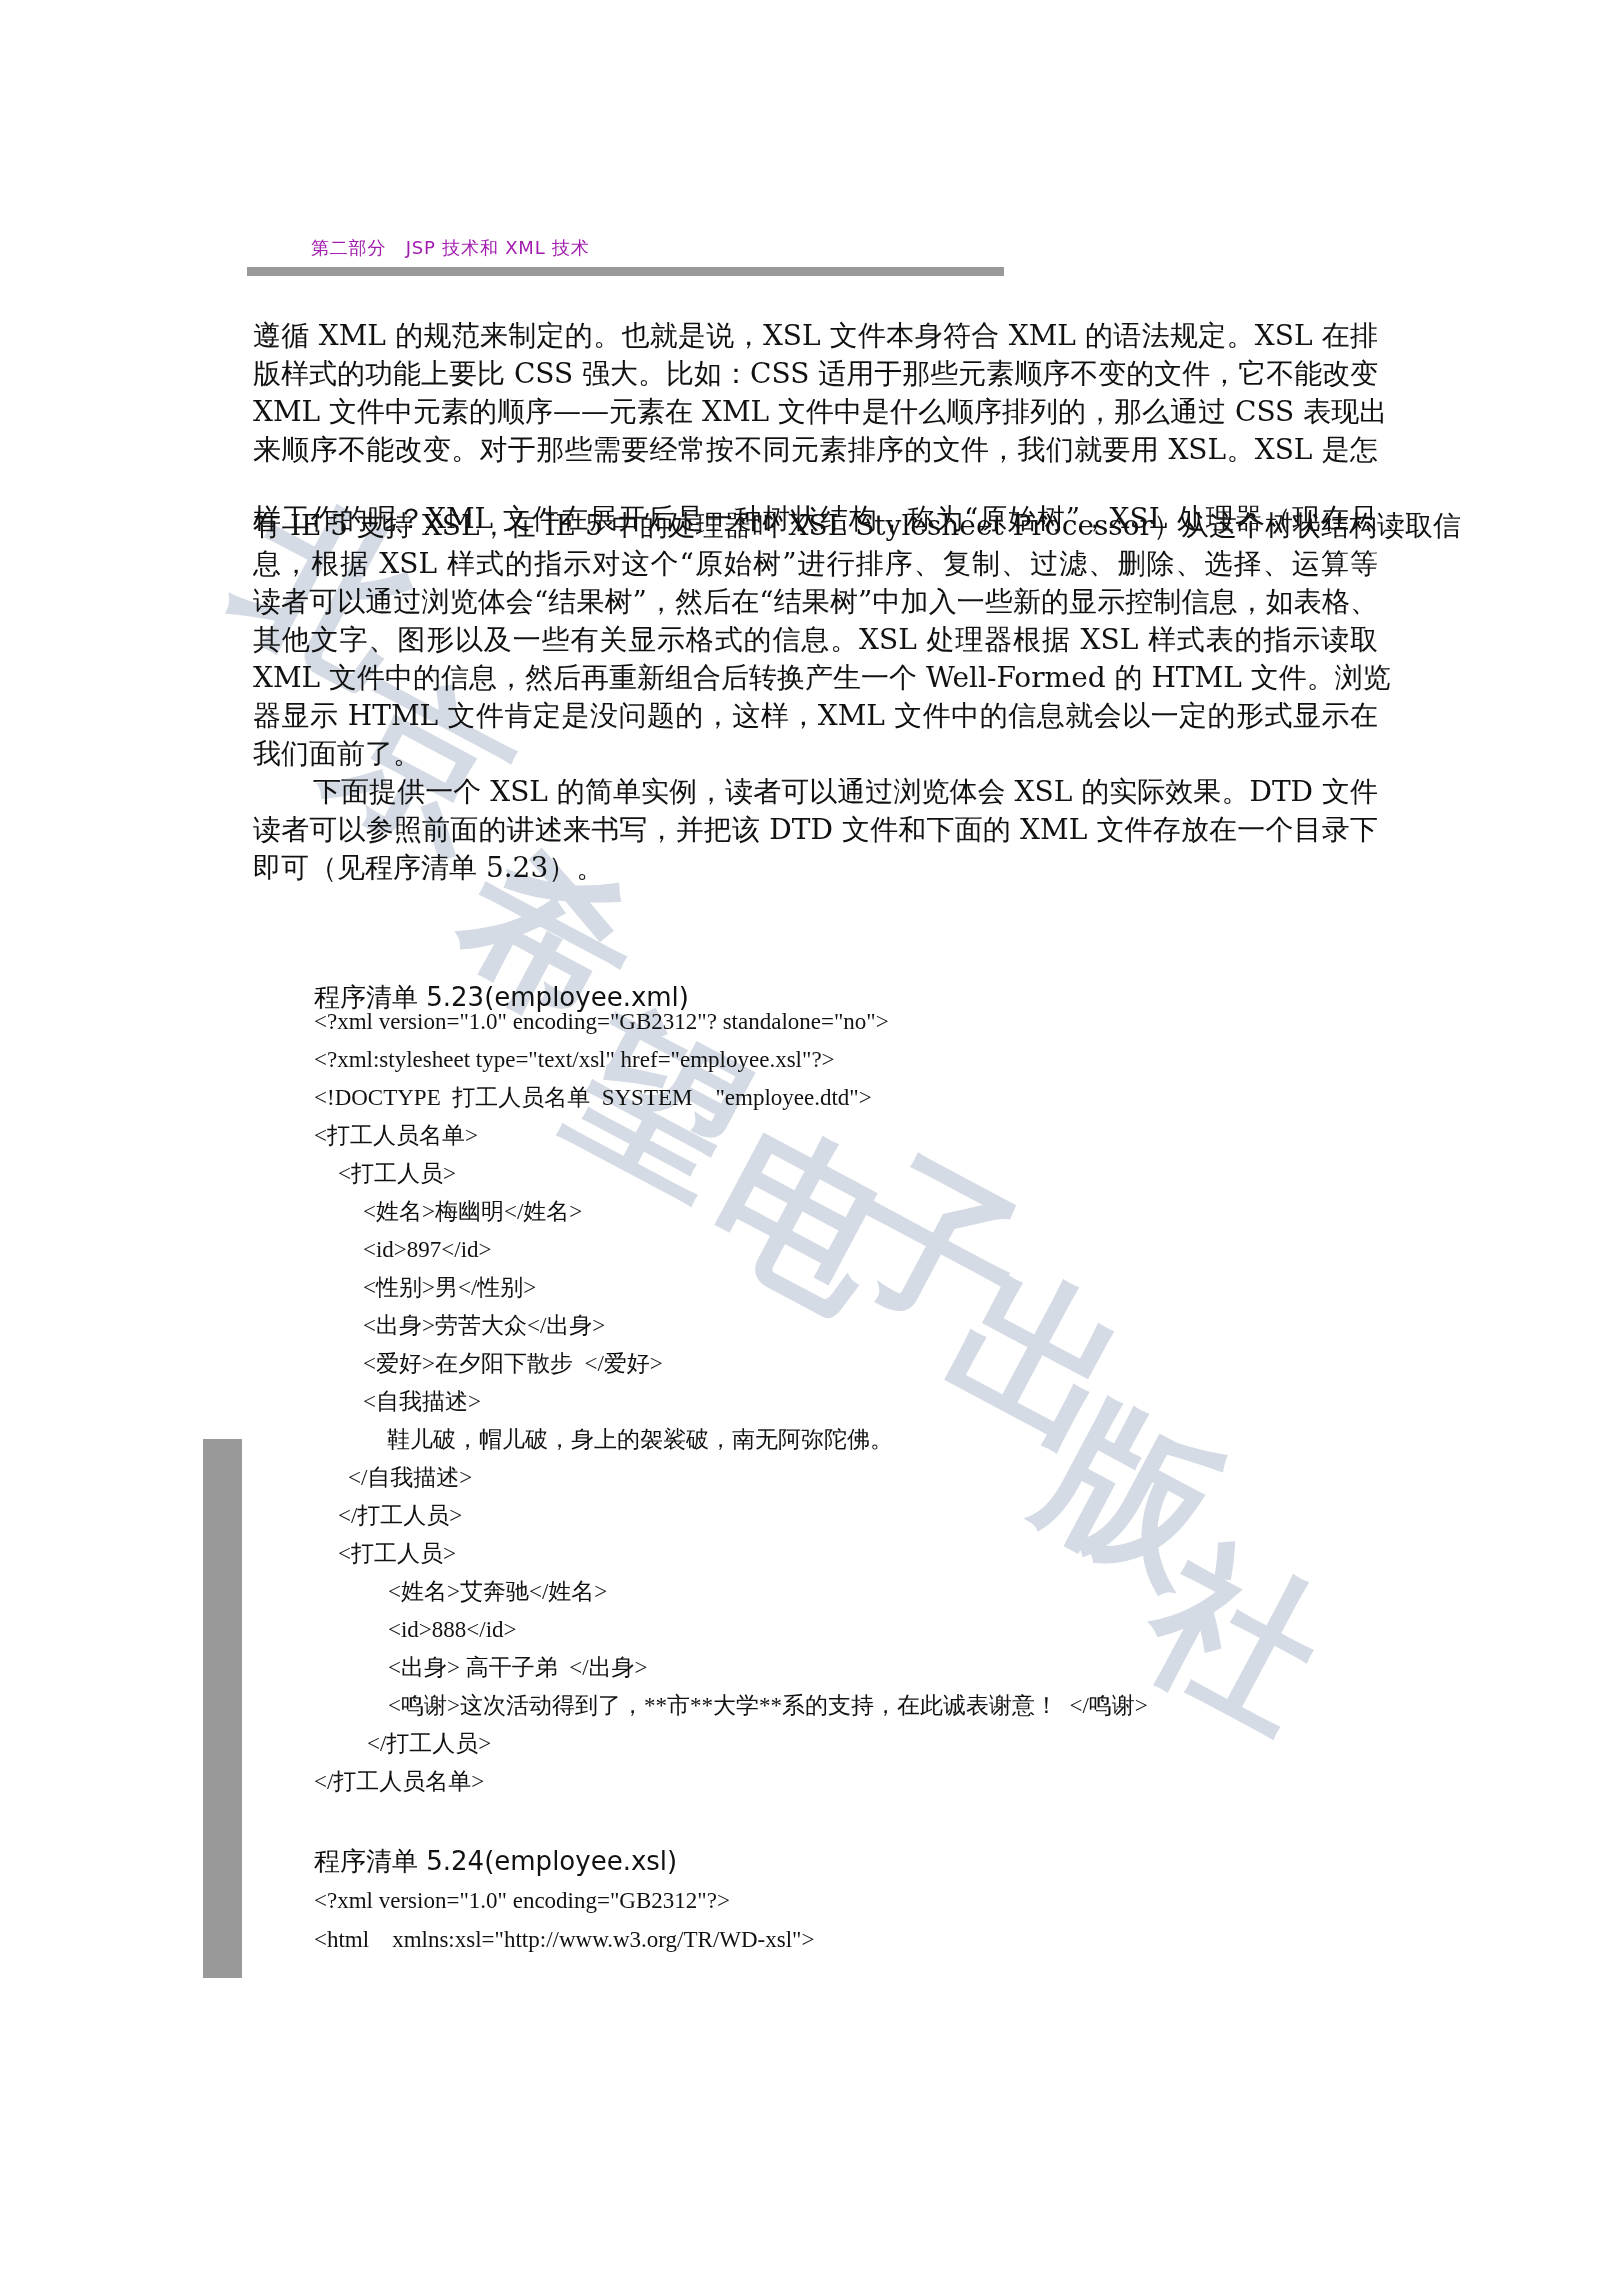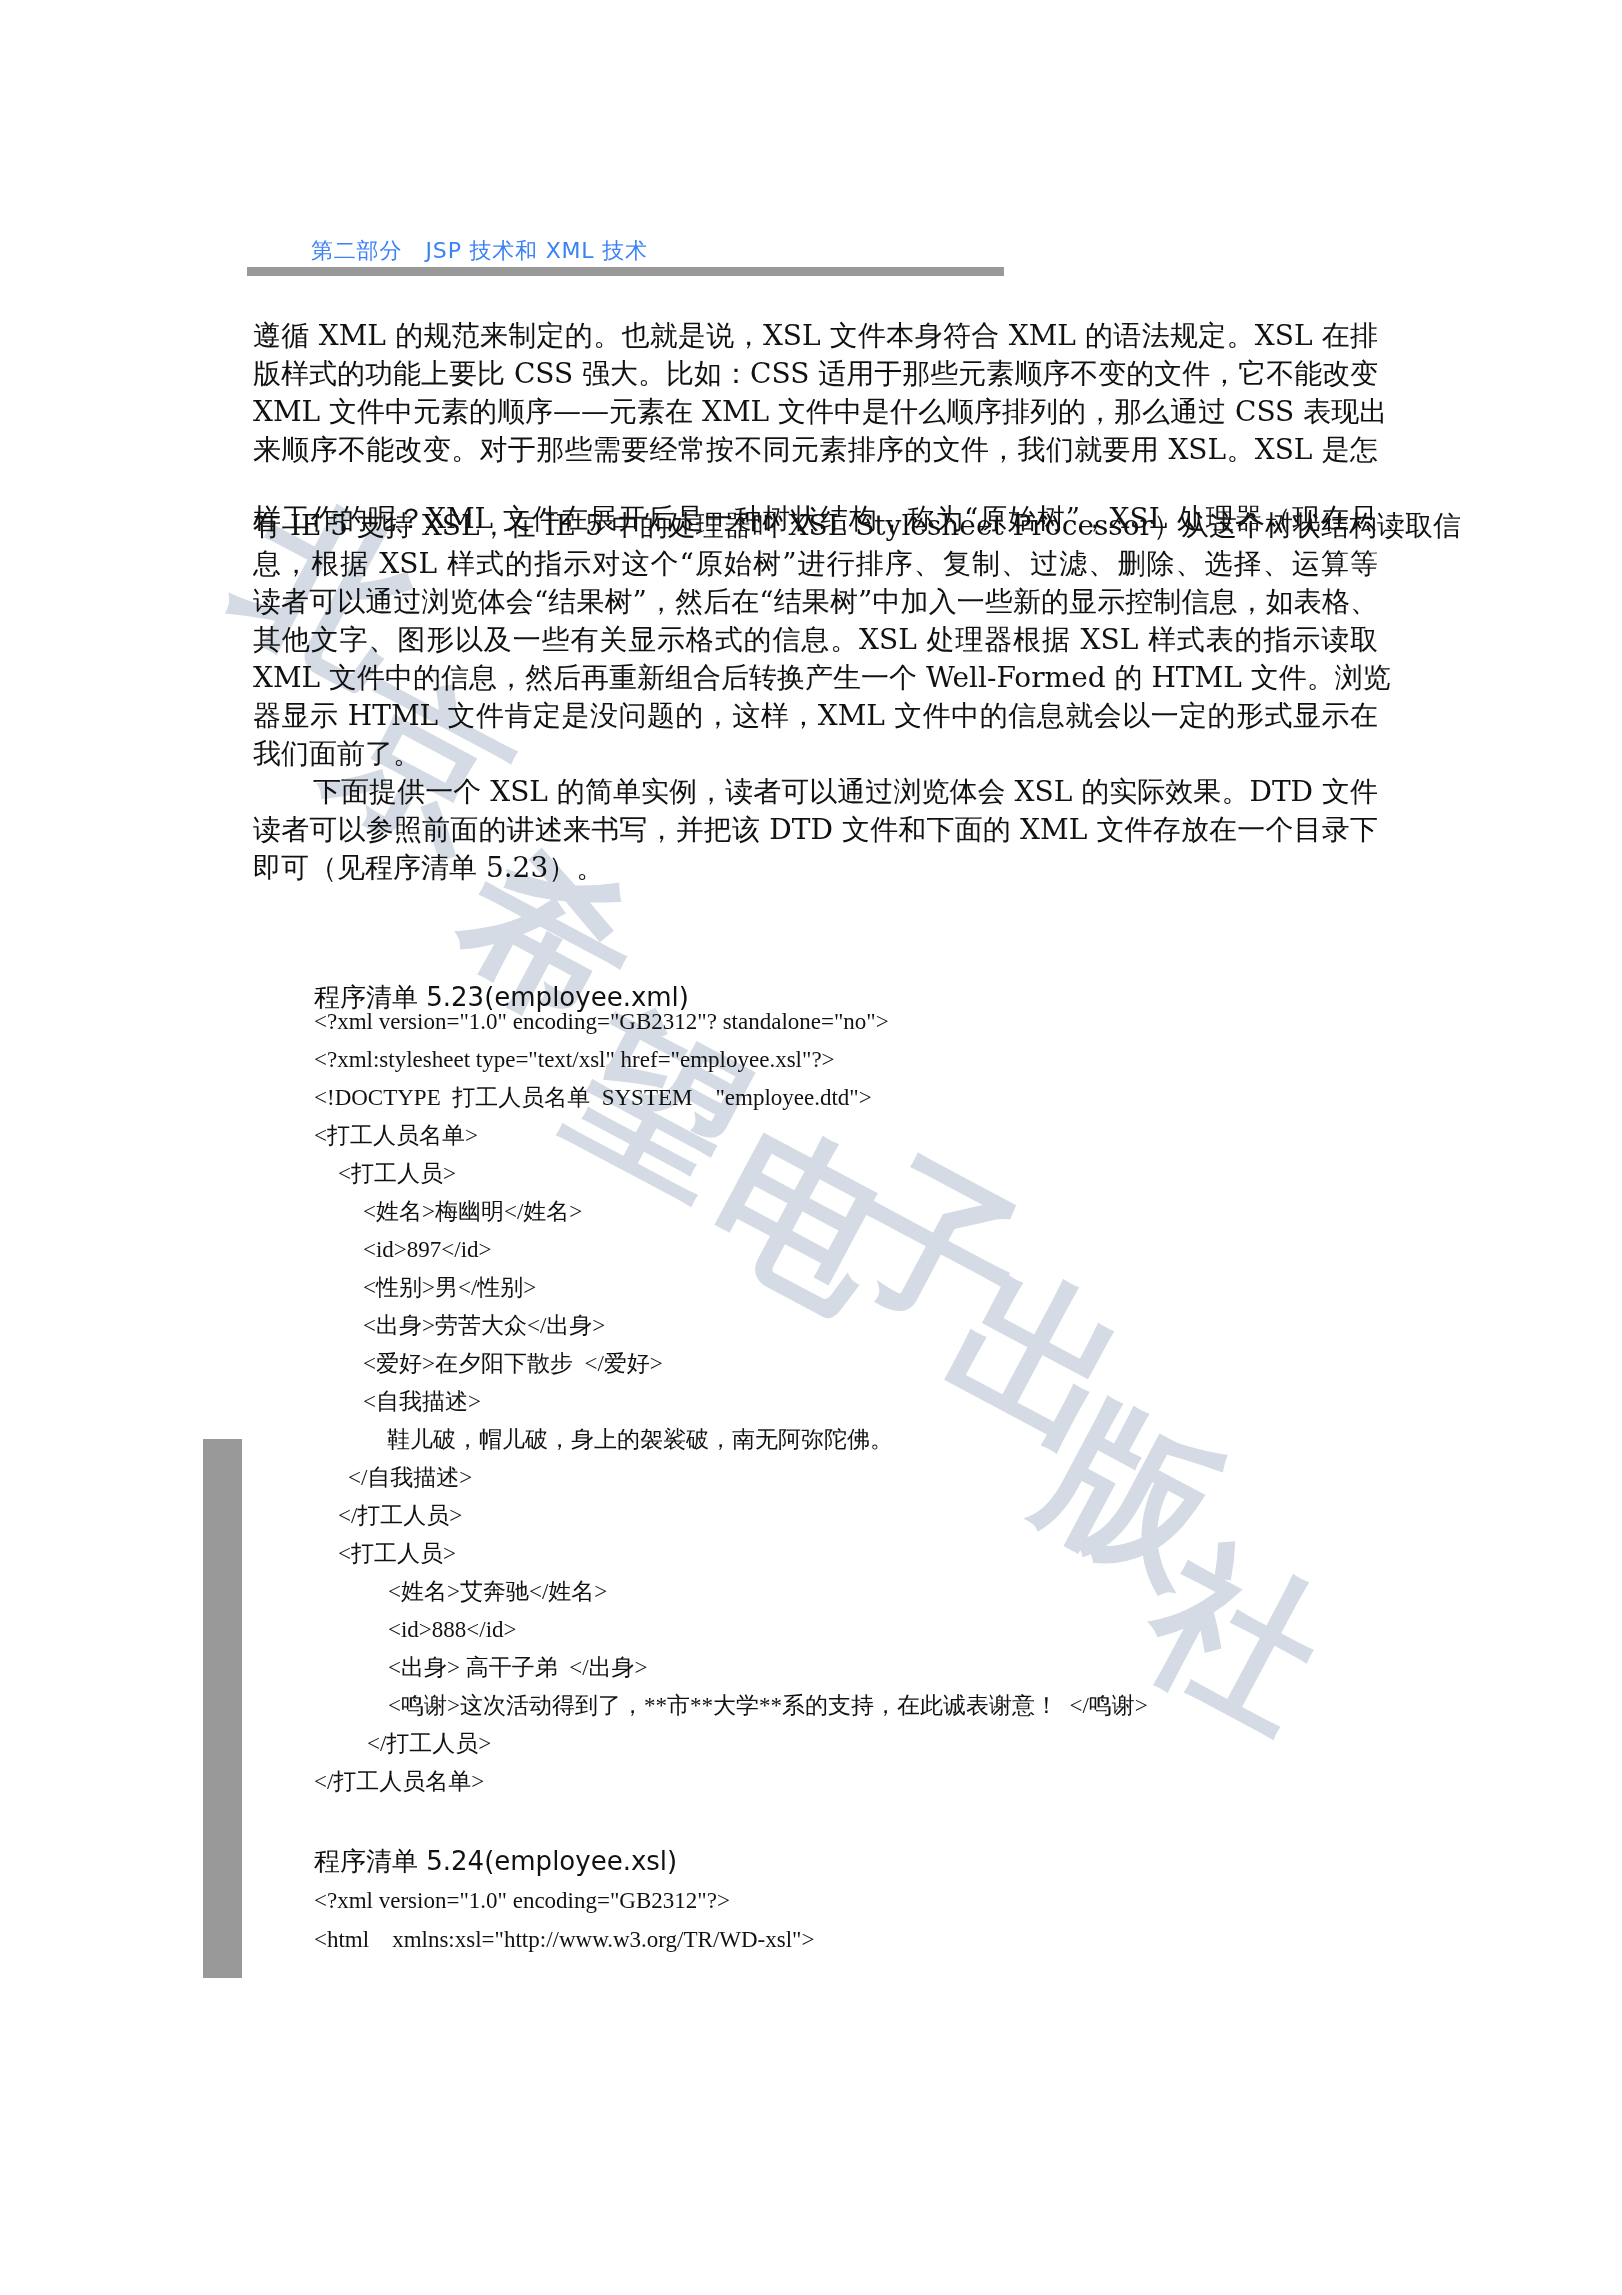--- a/index.html
+++ b/index.html
@@ -44,23 +44,23 @@
       height: 174px;
       text-align: center;
     }
 
     
     .running-header {
       position: absolute;
       left: 311px;
       top: 236px;
       font-family: "DejaVu Sans", "Liberation Sans", sans-serif;
-      font-size: 22px;
+      font-size: 18px;
       letter-spacing: 0.8px;
-      color: #3b82f6;
+      color: #a21caf;
       z-index: 2;
       white-space: pre;
     }
     .header-rule {
       position: absolute;
       left: 247px;
       top: 267px;
       width: 757px;
       height: 8.7px;
       background: #999999;

